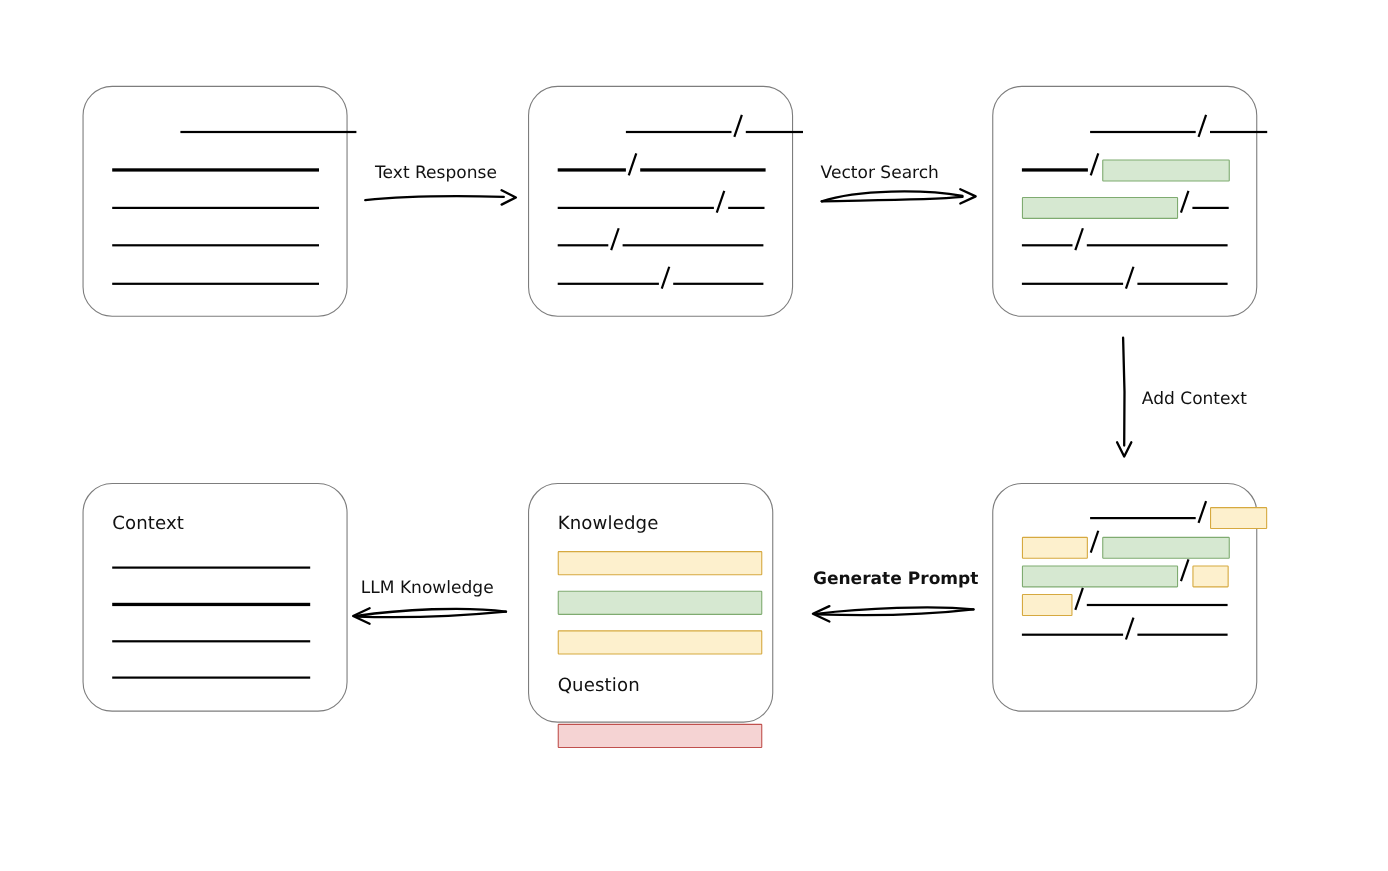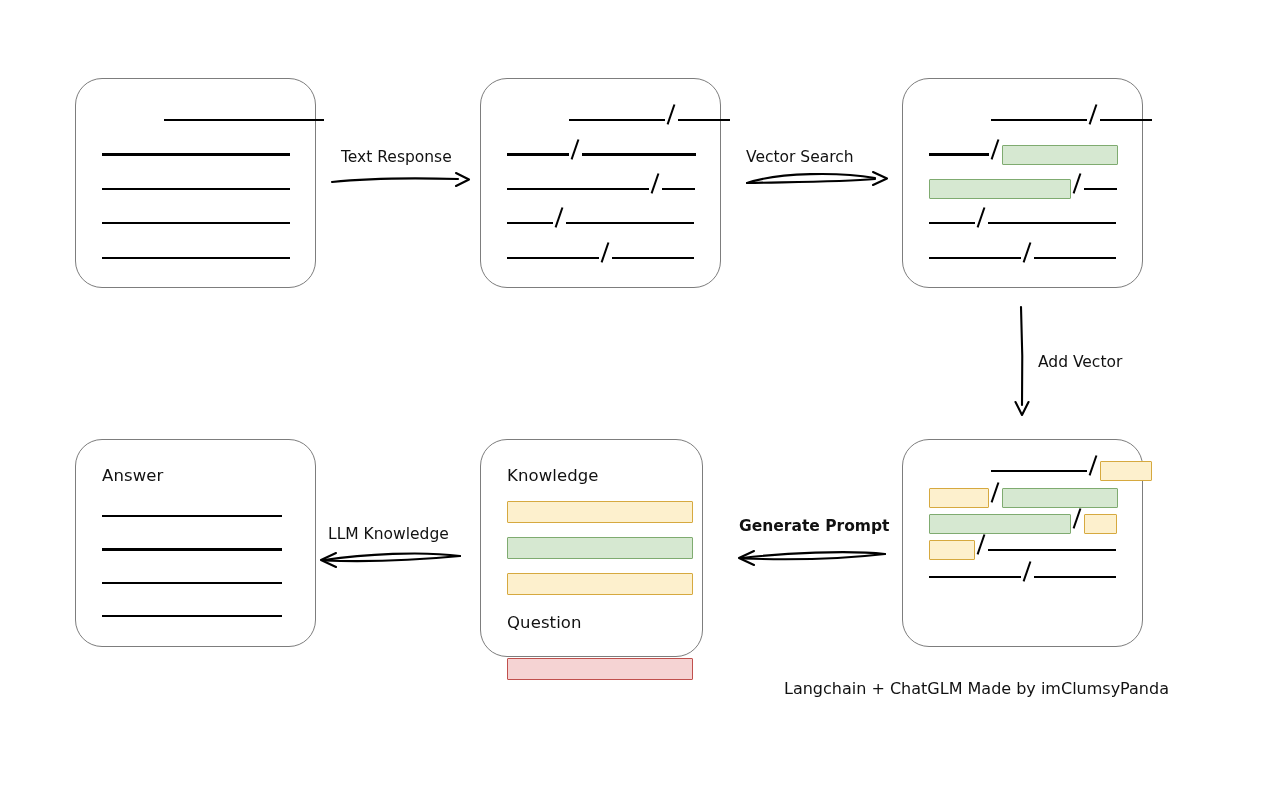--- a/index.html
+++ b/index.html
@@ -225,25 +225,25 @@
         </div>
     </div>
   </div>
 
   <div class="arrow" style="left:1010px; top:305px;">
     <svg width="26" height="112" viewBox="0 0 26 112">
       <path d="M11,2 C12.5,38 12.6,72 12,100" stroke="#000" stroke-width="2.1" fill="none" stroke-linecap="round"></path>
       <path d="M5.5,97 L12,110 L18.5,97" stroke="#000" stroke-width="2.1" fill="none" stroke-linejoin="round" stroke-linecap="round"></path>
     </svg>
   </div>
-  <div class="arrow-label" style="left:1038px; top:353px;">Add Vector</div>
+  <div class="arrow-label" style="left:1038px; top:353px;">Add Context</div>
 
   <div class="card" style="left:75px; top:439px; width:241px; height:208px;">
     <div class="card-inner" style="padding-top:26px;">
-      <div class="card-heading" style="margin-bottom:30px;">Answer</div>
+      <div class="card-heading" style="margin-bottom:30px;">Context</div>
       <div style="display:flex; flex-direction:column; gap:31px;">
           <div class="line-row">
             <span class="seg" style="width: 180px;"></span>
           </div>
           <div class="line-row">
             <span class="seg" style="width: 180px;"></span>
           </div>
           <div class="line-row">
             <span class="seg" style="width: 180px;"></span>
           </div>
@@ -313,15 +313,14 @@
           </div>
           <div class="line-row">
             <span class="seg" style="width: 92px;"></span>
             <span class="slash"></span>
             <span class="seg" style="width: 82px;"></span>
           </div>
         </div>
     </div>
   </div>
 
-  <div class="footer-note" style="left:784px; top:679px;">Langchain + ChatGLM Made by imClumsyPanda</div>
 
 </div>
 
 </body></html>

